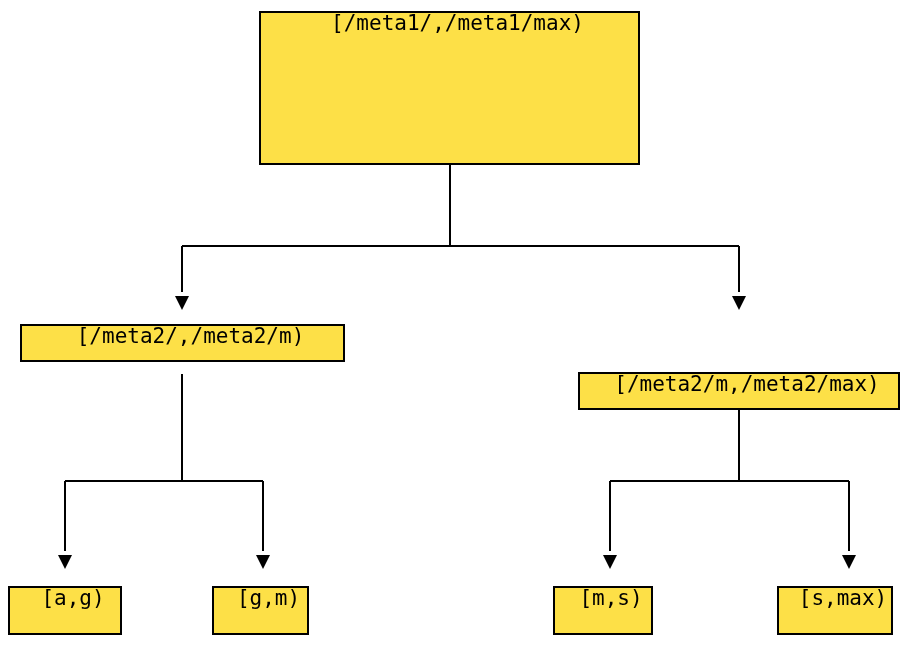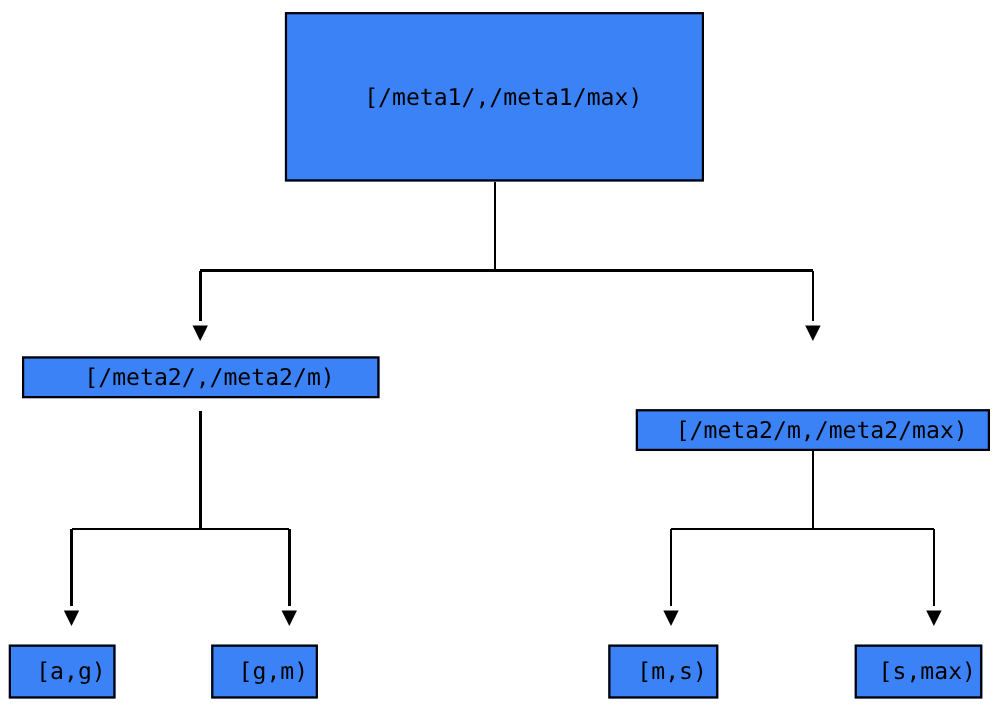--- a/index.html
+++ b/index.html
@@ -32,24 +32,24 @@
     stroke-width: 2.4;
     shape-rendering: crispEdges;
   }
   #edges polygon {
     fill: #000000;
   }
   
   .node {
     position: absolute;
     box-sizing: border-box;
-    background: #3b82f6;
+    background: #fde047;
     border: 2.4px solid #000000;
     display: flex;
-    align-items: center;
+    align-items: flex-start;
     justify-content: center;
     text-align: center;
     white-space: pre;
     padding-left: 16px;
   }
   .node .label {
     display: block;
     line-height: 1;
     letter-spacing: 0px;
   }
@@ -65,22 +65,22 @@
     height: 38px;
     font-size: 21px;
   }
   .node-mid-left  { left: 20px;  width: 325px; }
   .node-mid-right { left: 578px; width: 322px; margin-top: 48px; }
   .node-leaf {
     top: 586px;
     height: 49px;
     font-size: 21px;
   }
-  .leaf-0 { left: 8px;   width: 97px;  }
-  .leaf-1 { left: 192px; width: 97px;  }
+  .leaf-0 { left: 8px;   width: 114px;  }
+  .leaf-1 { left: 212px; width: 97px;  }
   .leaf-2 { left: 553px; width: 100px; }
   .leaf-3 { left: 777px; width: 116px; }
 </style>
 </head>
 <body>
 
 <div id="canvas">
 
   <svg id="edges" viewBox="0 0 912 652">
 

